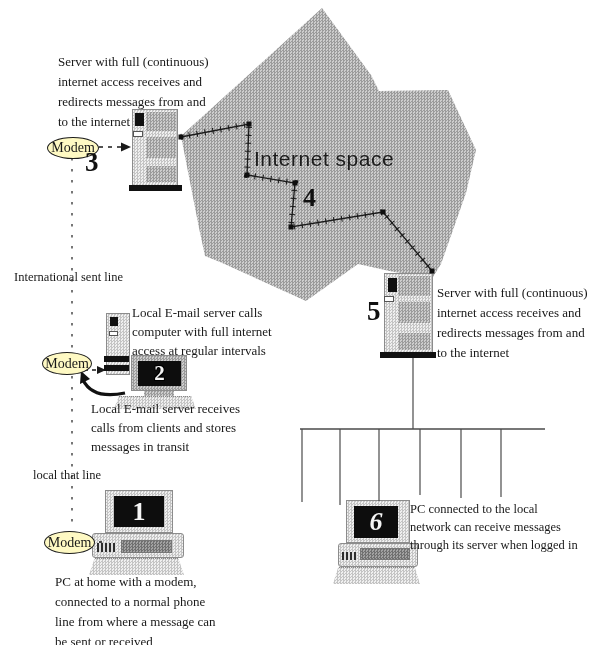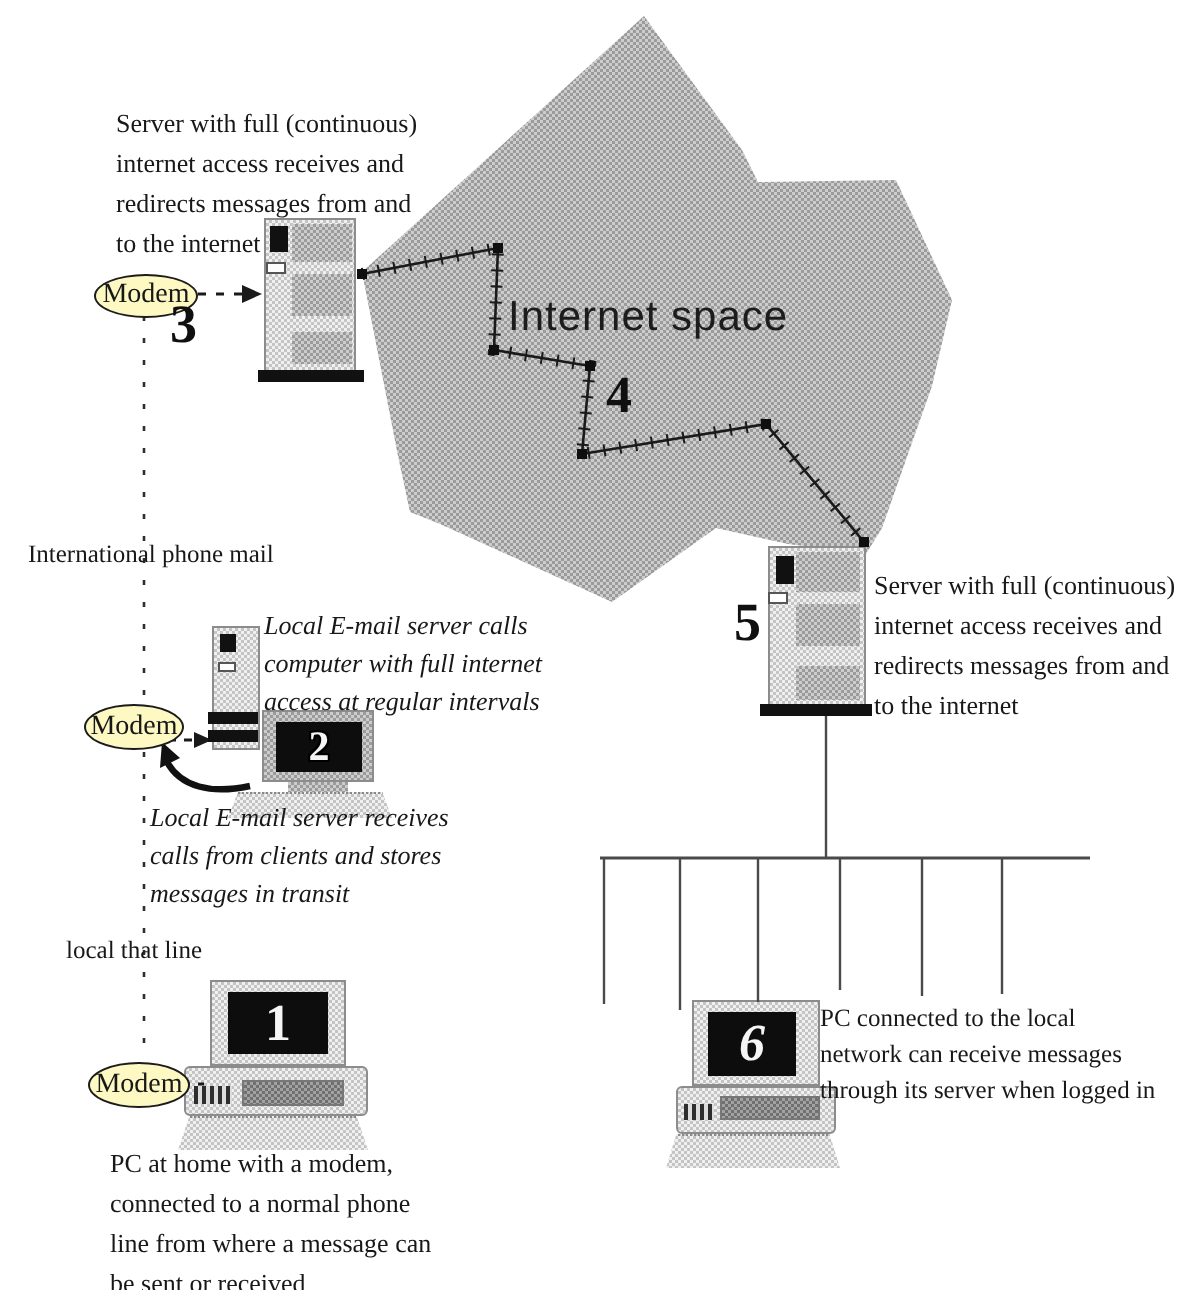--- a/index.html
+++ b/index.html
@@ -1,20 +1,20 @@
 <!DOCTYPE html>
 <html><head>
 <meta charset="utf-8">
 <style>
   html,body{margin:0;padding:0;background:#fff;}
   #stage{position:relative;width:600px;height:645px;background:#fff;overflow:hidden;
          font-family:"Liberation Serif",serif;color:#181818;}
   .abs{position:absolute;}
   .txt{font-size:13px;line-height:20px;white-space:pre-line;color:#181818;z-index:4;}
-  .lh19{line-height:19px;font-style:italic;}
+  .lh19{line-height:19px;}
   .lh18{line-height:18px;font-size:12.5px;}
   .small-label{font-size:12.5px;z-index:4;}
   .num{font-weight:bold;color:#101010;z-index:5;}
   
   .dither-mid{background:repeating-conic-gradient(#9b9b9b 0% 25%, #cdcdcd 0% 50%);background-size:3px 3px;}
   .dither-light{background:repeating-conic-gradient(#c4c4c4 0% 25%, #f0f0f0 0% 50%);background-size:3px 3px;}
   .dither-dark{background:repeating-conic-gradient(#707070 0% 25%, #a2a2a2 0% 50%);background-size:3px 3px;}
   .dither-screen{background:repeating-conic-gradient(#3f3f3f 0% 25%, #7a7a7a 0% 50%);background-size:3px 3px;}
   
   #cloud{left:0;top:0;width:600px;height:645px;z-index:1;
@@ -122,21 +122,21 @@
   <div class="abs">
     <div class="abs frame dither-light" style="left:384px;top:273px;width:49px;height:80px;"></div>
     <div class="abs blacksq" style="left:388px;top:278px;width:9px;height:14px;"></div>
     <div class="abs slot" style="left:384px;top:296px;width:10px;height:6px;"></div>
     <div class="abs panel dither-mid" style="left:398px;top:276px;width:32px;height:20px;"></div>
     <div class="abs panel dither-mid" style="left:398px;top:302px;width:32px;height:21px;"></div>
     <div class="abs panel dither-mid" style="left:398px;top:333px;width:32px;height:17px;"></div>
     <div class="abs basebar" style="left:380px;top:352px;width:56px;height:6px;"></div>
   </div>
 
-  <div class="abs small-label" style="left:14px;top:270px;">International phone mail</div>
+  <div class="abs small-label" style="left:14px;top:270px;">International sent line</div>
   <div class="abs small-label" style="left:33px;top:468px;">local that line</div>
 
   <div class="abs txt lh19" style="left:132px;top:303px;width:175px;">Local E-mail server calls
 computer with full internet
 access at regular intervals</div>
   <div class="abs modem" style="left:42px;top:352px;width:48px;height:21px;">
     <span>Modem</span>
   </div>
   <div class="abs">
     <div class="abs frame dither-light" style="left:106px;top:313px;width:24px;height:62px;"></div>
@@ -144,21 +144,21 @@
     <div class="abs slot" style="left:109px;top:331px;width:9px;height:5px;"></div>
     <div class="abs blacksq" style="left:104px;top:356px;width:25px;height:6px;"></div>
     <div class="abs blacksq" style="left:104px;top:365px;width:25px;height:6px;"></div>
     <div class="abs frame dither-mid" style="left:131px;top:355px;width:56px;height:36px;"></div>
     <div class="abs screen dither-screen" style="left:138px;top:361px;width:43px;height:25px;">
       <span class="num outline2" style="font-size:21px;">2</span>
     </div>
     <div class="abs dither-mid" style="left:144px;top:391px;width:30px;height:5px;"></div>
     <div class="abs kbd dither-light" style="left:114px;top:396px;width:82px;height:12px;"></div>
   </div>
-  <div class="abs txt lh19" style="left:75px;top:399px;width:180px;">Local E-mail server receives
+  <div class="abs txt lh19" style="left:91px;top:399px;width:180px;">Local E-mail server receives
 calls from clients and stores
 messages in transit</div>
 
   <div class="abs modem" style="left:44px;top:531px;width:49px;height:21px;">
     <span>Modem</span>
   </div>
   <div class="abs">
     <div class="abs frame dither-light" style="left:105px;top:490px;width:68px;height:43px;"></div>
     <div class="abs screen" style="left:114px;top:496px;width:50px;height:31px;">
       <span class="num" style="font-size:26px;color:#f5f5f5;">1</span>

